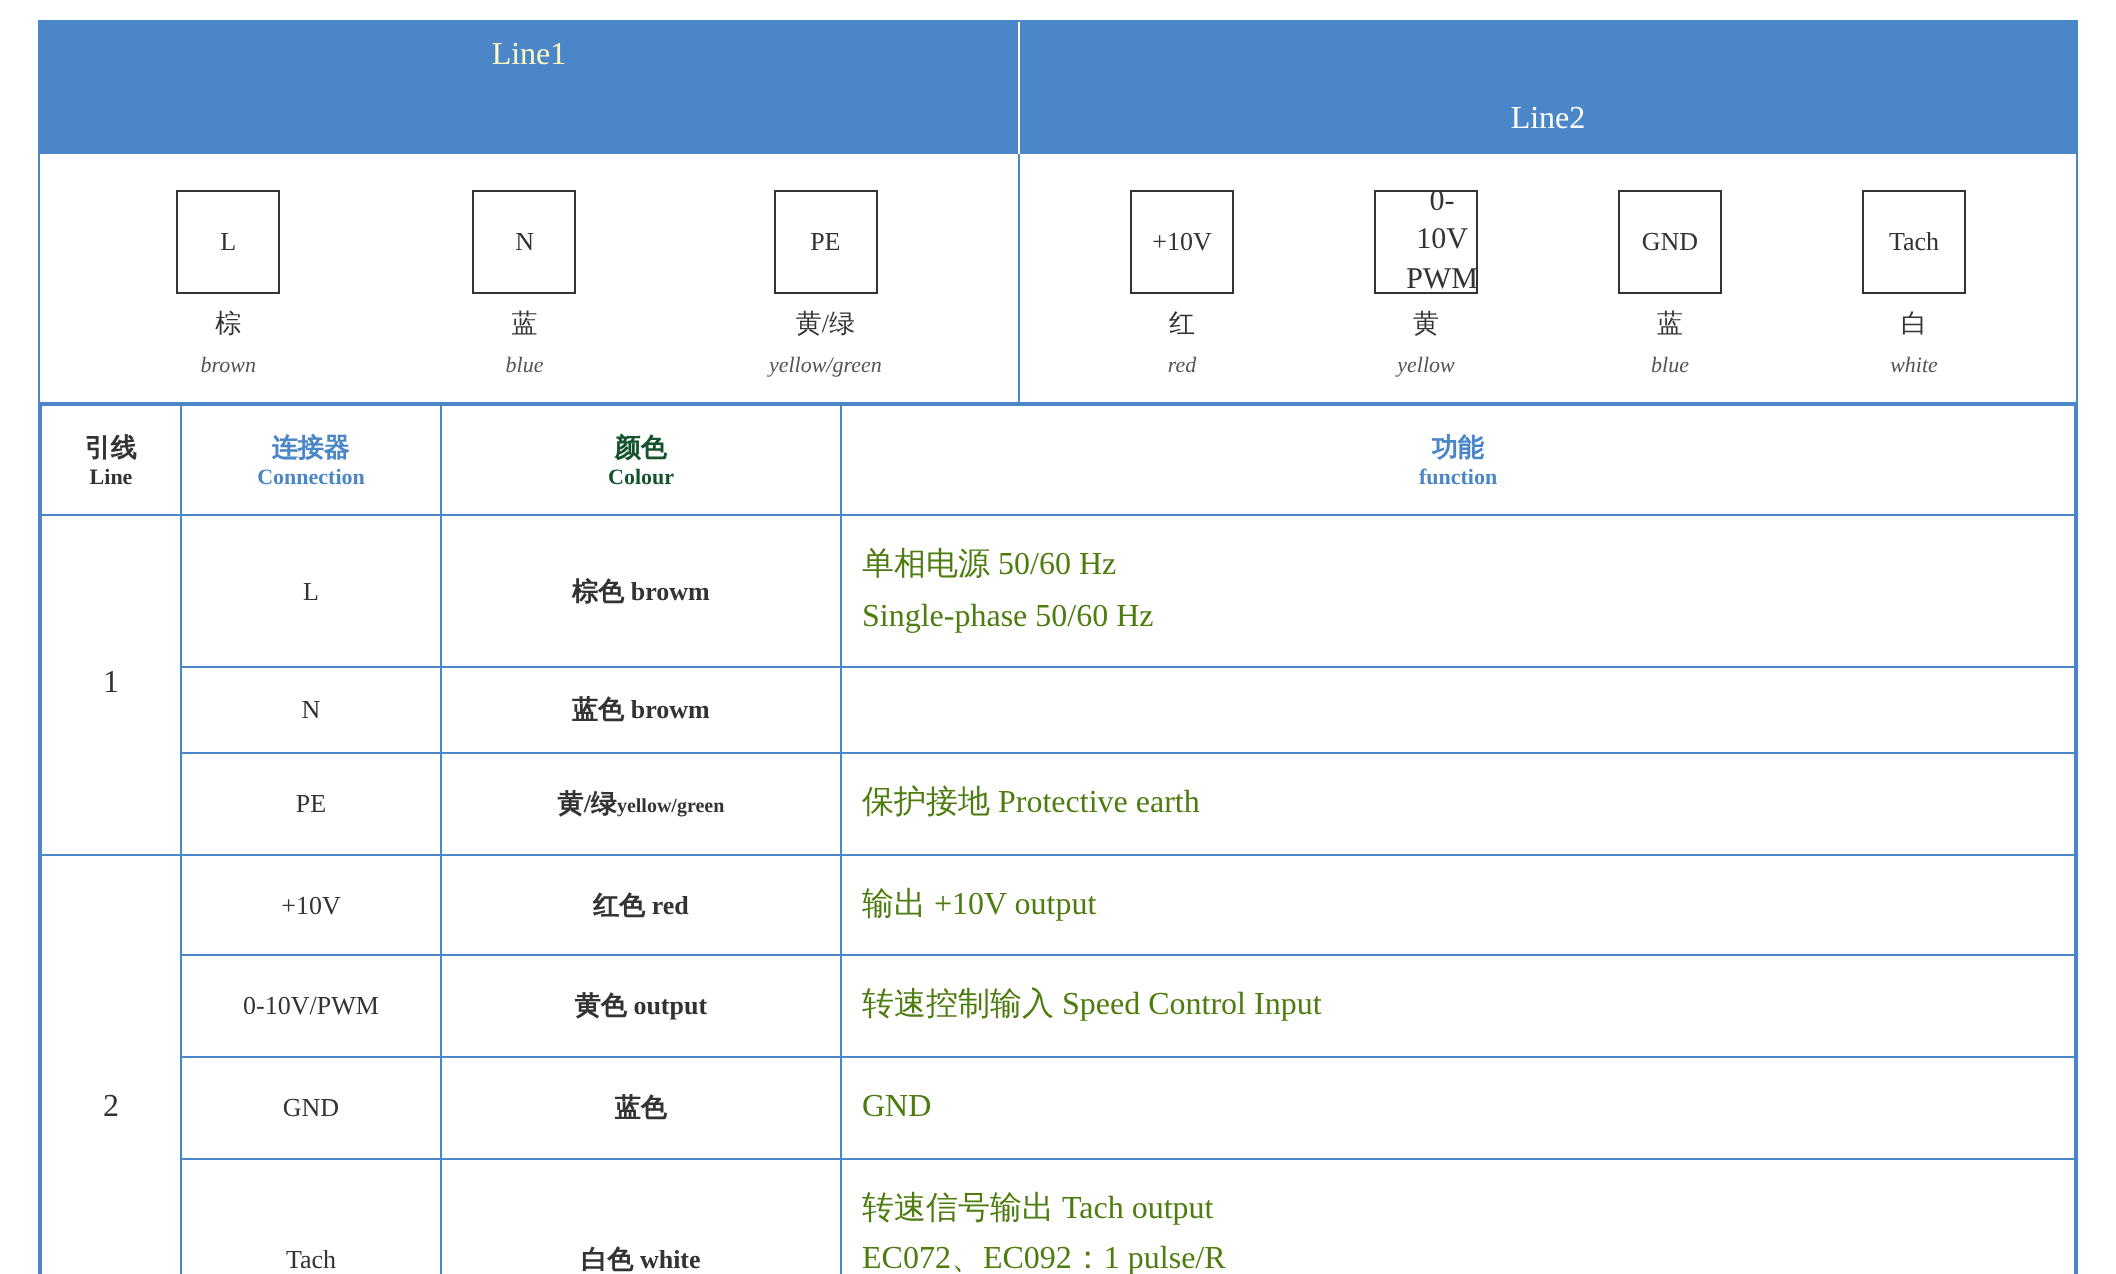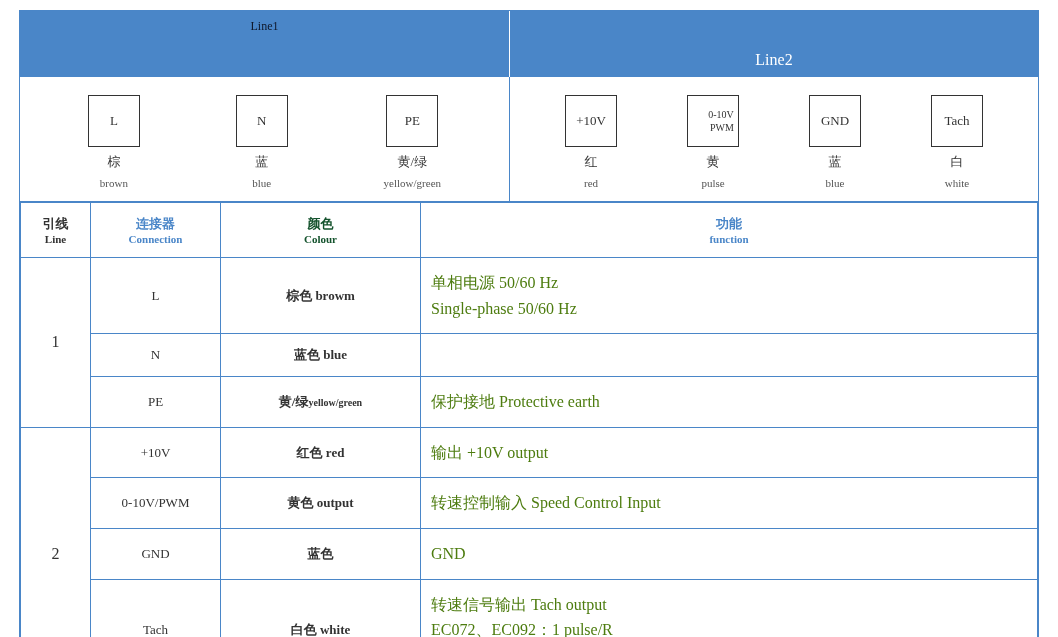--- a/index.html
+++ b/index.html
@@ -19,22 +19,22 @@
     }
 
     
     .header-row {
       display: flex;
       background: #4a86c8;
     }
     .header-line1 {
       flex: 0 0 490px;
       text-align: center;
-      color: #0f172a;
-      font-size: 12px;
+      color: #fef9c3;
+      font-size: 16px;
       padding: 8px 0;
       border-right: 1.5px solid #fff;
     }
     .header-line2 {
       flex: 1;
       text-align: center;
       color: #fff;
       font-size: 16px;
       padding: 8px 0;
       margin-top: 32px;
@@ -71,33 +71,34 @@
       height: 52px;
       border: 1.5px solid #333;
       display: flex;
       align-items: center;
       justify-content: center;
       font-size: 13px;
       color: #333;
       background: #fff;
     }
     .connector-box.two-line {
-      font-size: 10px;
+      font-size: 15px;
       line-height: 1.3;
-      text-align: right;
+      text-align: center;
       padding-left: 16px;
     }
     .connector-label-zh {
       font-size: 13px;
       color: #333;
       text-align: center;
     }
     .connector-label-en {
       font-size: 11px;
       color: #555;
+      font-style: italic;
     }
 
     
     .data-table {
       width: 100%;
       border-collapse: collapse;
     }
     .data-table th, .data-table td {
       border: 1px solid #4a86c8;
       padding: 12px 10px;
@@ -195,21 +196,21 @@
 
     <div class="diagram-line2">
       <div class="connector-item">
         <div class="connector-box">+10V</div>
         <div class="connector-label-zh">红</div>
         <div class="connector-label-en">red</div>
       </div>
       <div class="connector-item">
         <div class="connector-box two-line">0-10V<br>PWM</div>
         <div class="connector-label-zh">黄</div>
-        <div class="connector-label-en">pulse</div>
+        <div class="connector-label-en">yellow</div>
       </div>
       <div class="connector-item">
         <div class="connector-box">GND</div>
         <div class="connector-label-zh">蓝</div>
         <div class="connector-label-en">blue</div>
       </div>
       <div class="connector-item">
         <div class="connector-box">Tach</div>
         <div class="connector-label-zh">白</div>
         <div class="connector-label-en">white</div>
@@ -245,21 +246,21 @@
         <td class="td-center">L</td>
         <td class="td-colour">棕色 browm</td>
         <td class="td-func">
           单相电源 50/60 Hz<br>
           Single-phase 50/60 Hz
         </td>
       </tr>
 
       <tr>
         <td class="td-center">N</td>
-        <td class="td-colour">蓝色 blue</td>
+        <td class="td-colour">蓝色 browm</td>
         <td class="td-func"></td>
       </tr>
 
       <tr>
         <td class="td-center">PE</td>
         <td class="td-colour">黄/绿<span class="small">yellow/green</span></td>
         <td class="td-func">保护接地 Protective earth</td>
       </tr>
 
       <tr class="row-separator">

